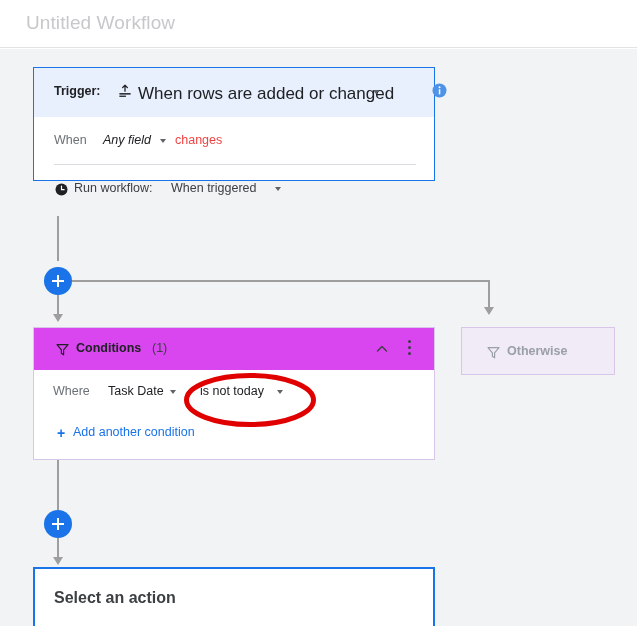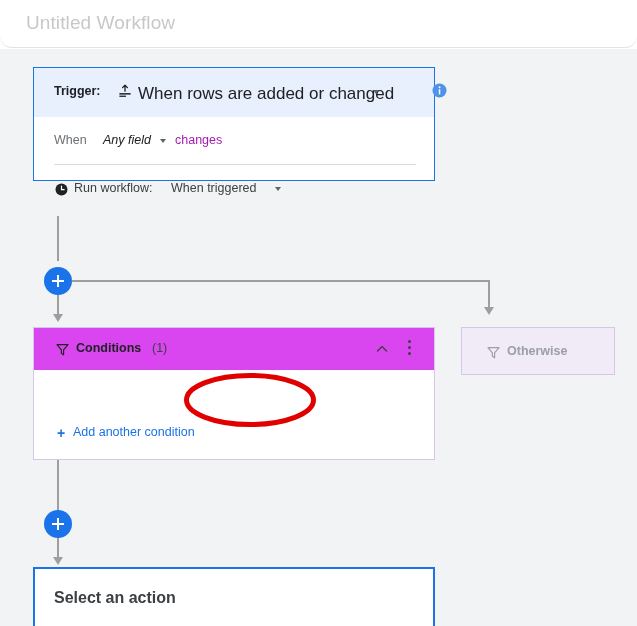--- a/index.html
+++ b/index.html
@@ -17,21 +17,20 @@
 
   
   .app-header {
     position: absolute;
     left: 0; top: 0;
     width: 637px;
     height: 48px;
     background: #ffffff;
     border-bottom: 1px solid #e3e3e3;
     box-sizing: border-box;
-    border-radius: 12px;
   }
   .workflow-title {
     position: absolute;
     left: 26px;
     top: 12px;
     font-size: 19px;
     color: #c6c8ca;
     letter-spacing: 0.1px;
     white-space: nowrap;
   }
@@ -143,21 +142,21 @@
   .anyfield-caret {
     position: absolute;
     left: 126px;
     top: 22px;
   }
   .txt-changes {
     position: absolute;
     left: 141px;
     top: 16px;
     font-size: 12.5px;
-    color: #a21caf;
+    color: #ef4444;
     white-space: nowrap;
   }
   .row-divider {
     position: absolute;
     left: 20px;
     top: 96px;
     width: 362px;
     height: 1px;
     background: #dadce0;
   }
@@ -503,20 +502,27 @@
         </svg>
       </div>
 
       <div class="kebab-icon">
         <i></i>
           <i></i>
           <i></i>
       </div>
     </div>
 
+    <div class="cond-where-row">
+      <div class="txt-where">Where</div>
+      <div class="txt-taskdate">Task Date</div>
+      <span class="caret taskdate-caret"></span>
+      <div class="txt-isnottoday">is not today</div>
+      <span class="caret isnottoday-caret"></span>
+    </div>
 
     <div class="add-cond-row">
       <div class="add-plus">+</div>
       <div class="add-cond-label">Add another condition</div>
     </div>
   </div>
 
   <div class="card otherwise-card">
     <div class="otherwise-filter-icon">
       <svg width="13" height="13" viewBox="0 0 13 13">

